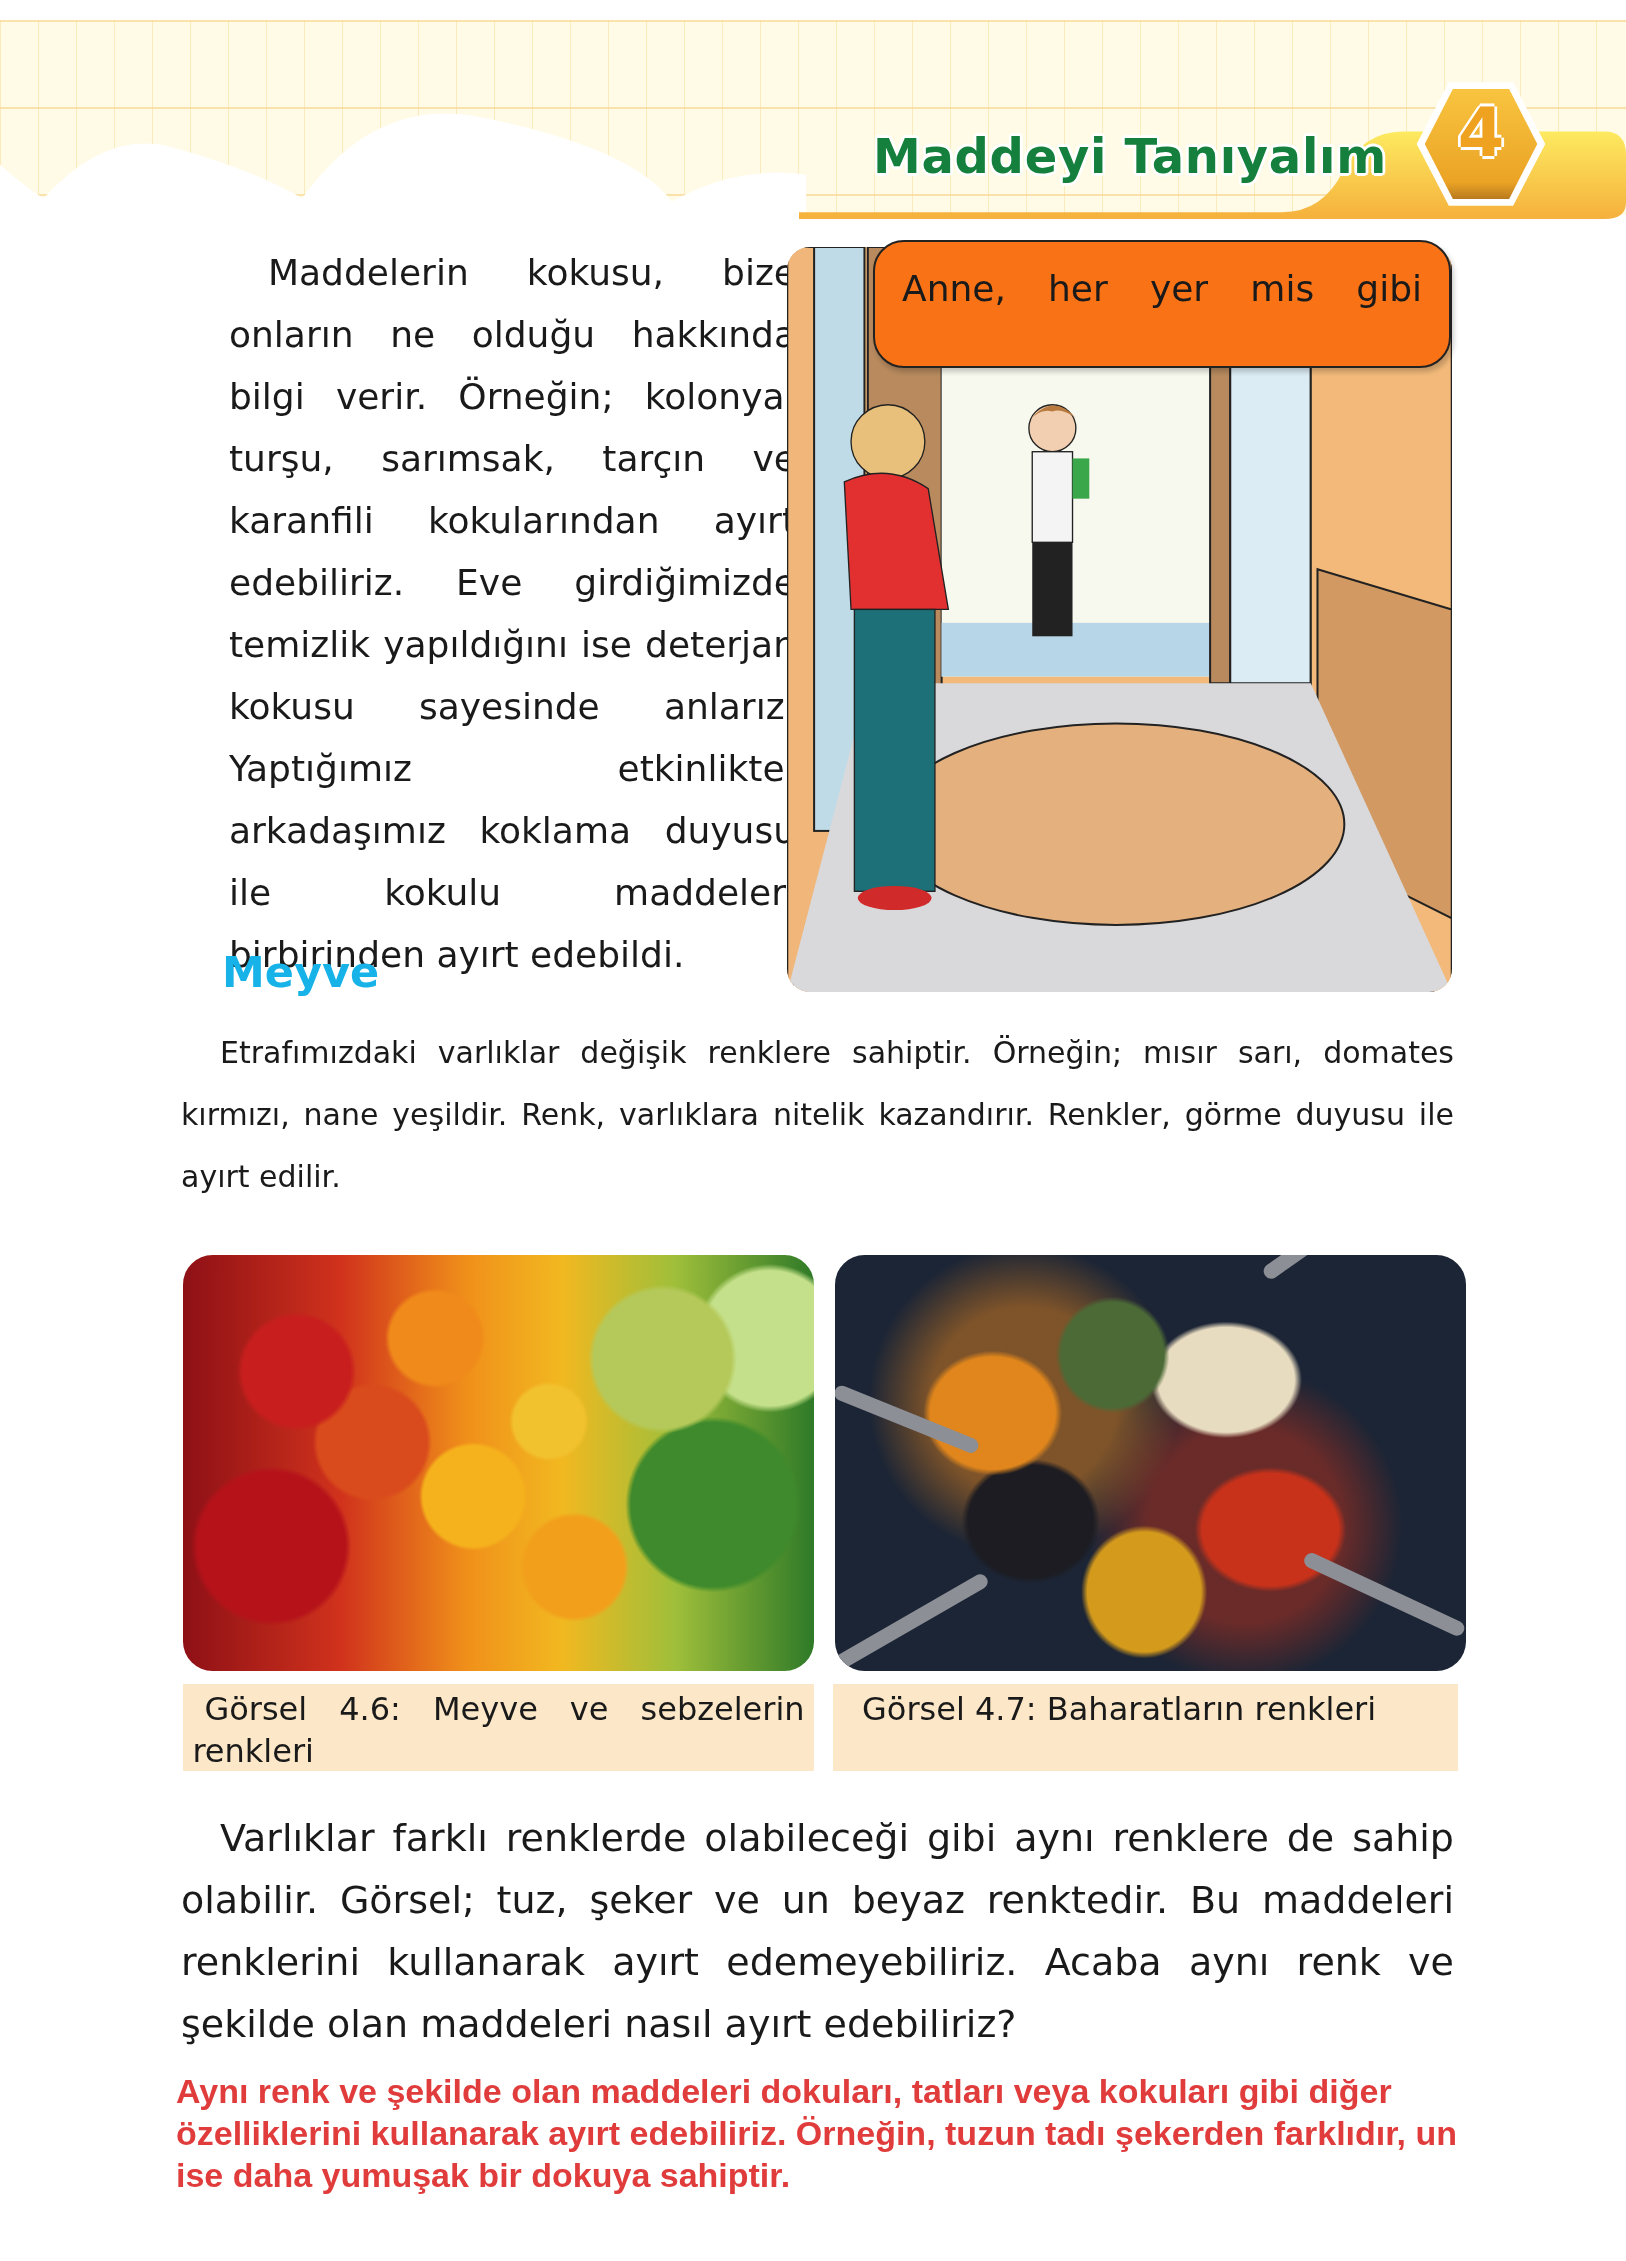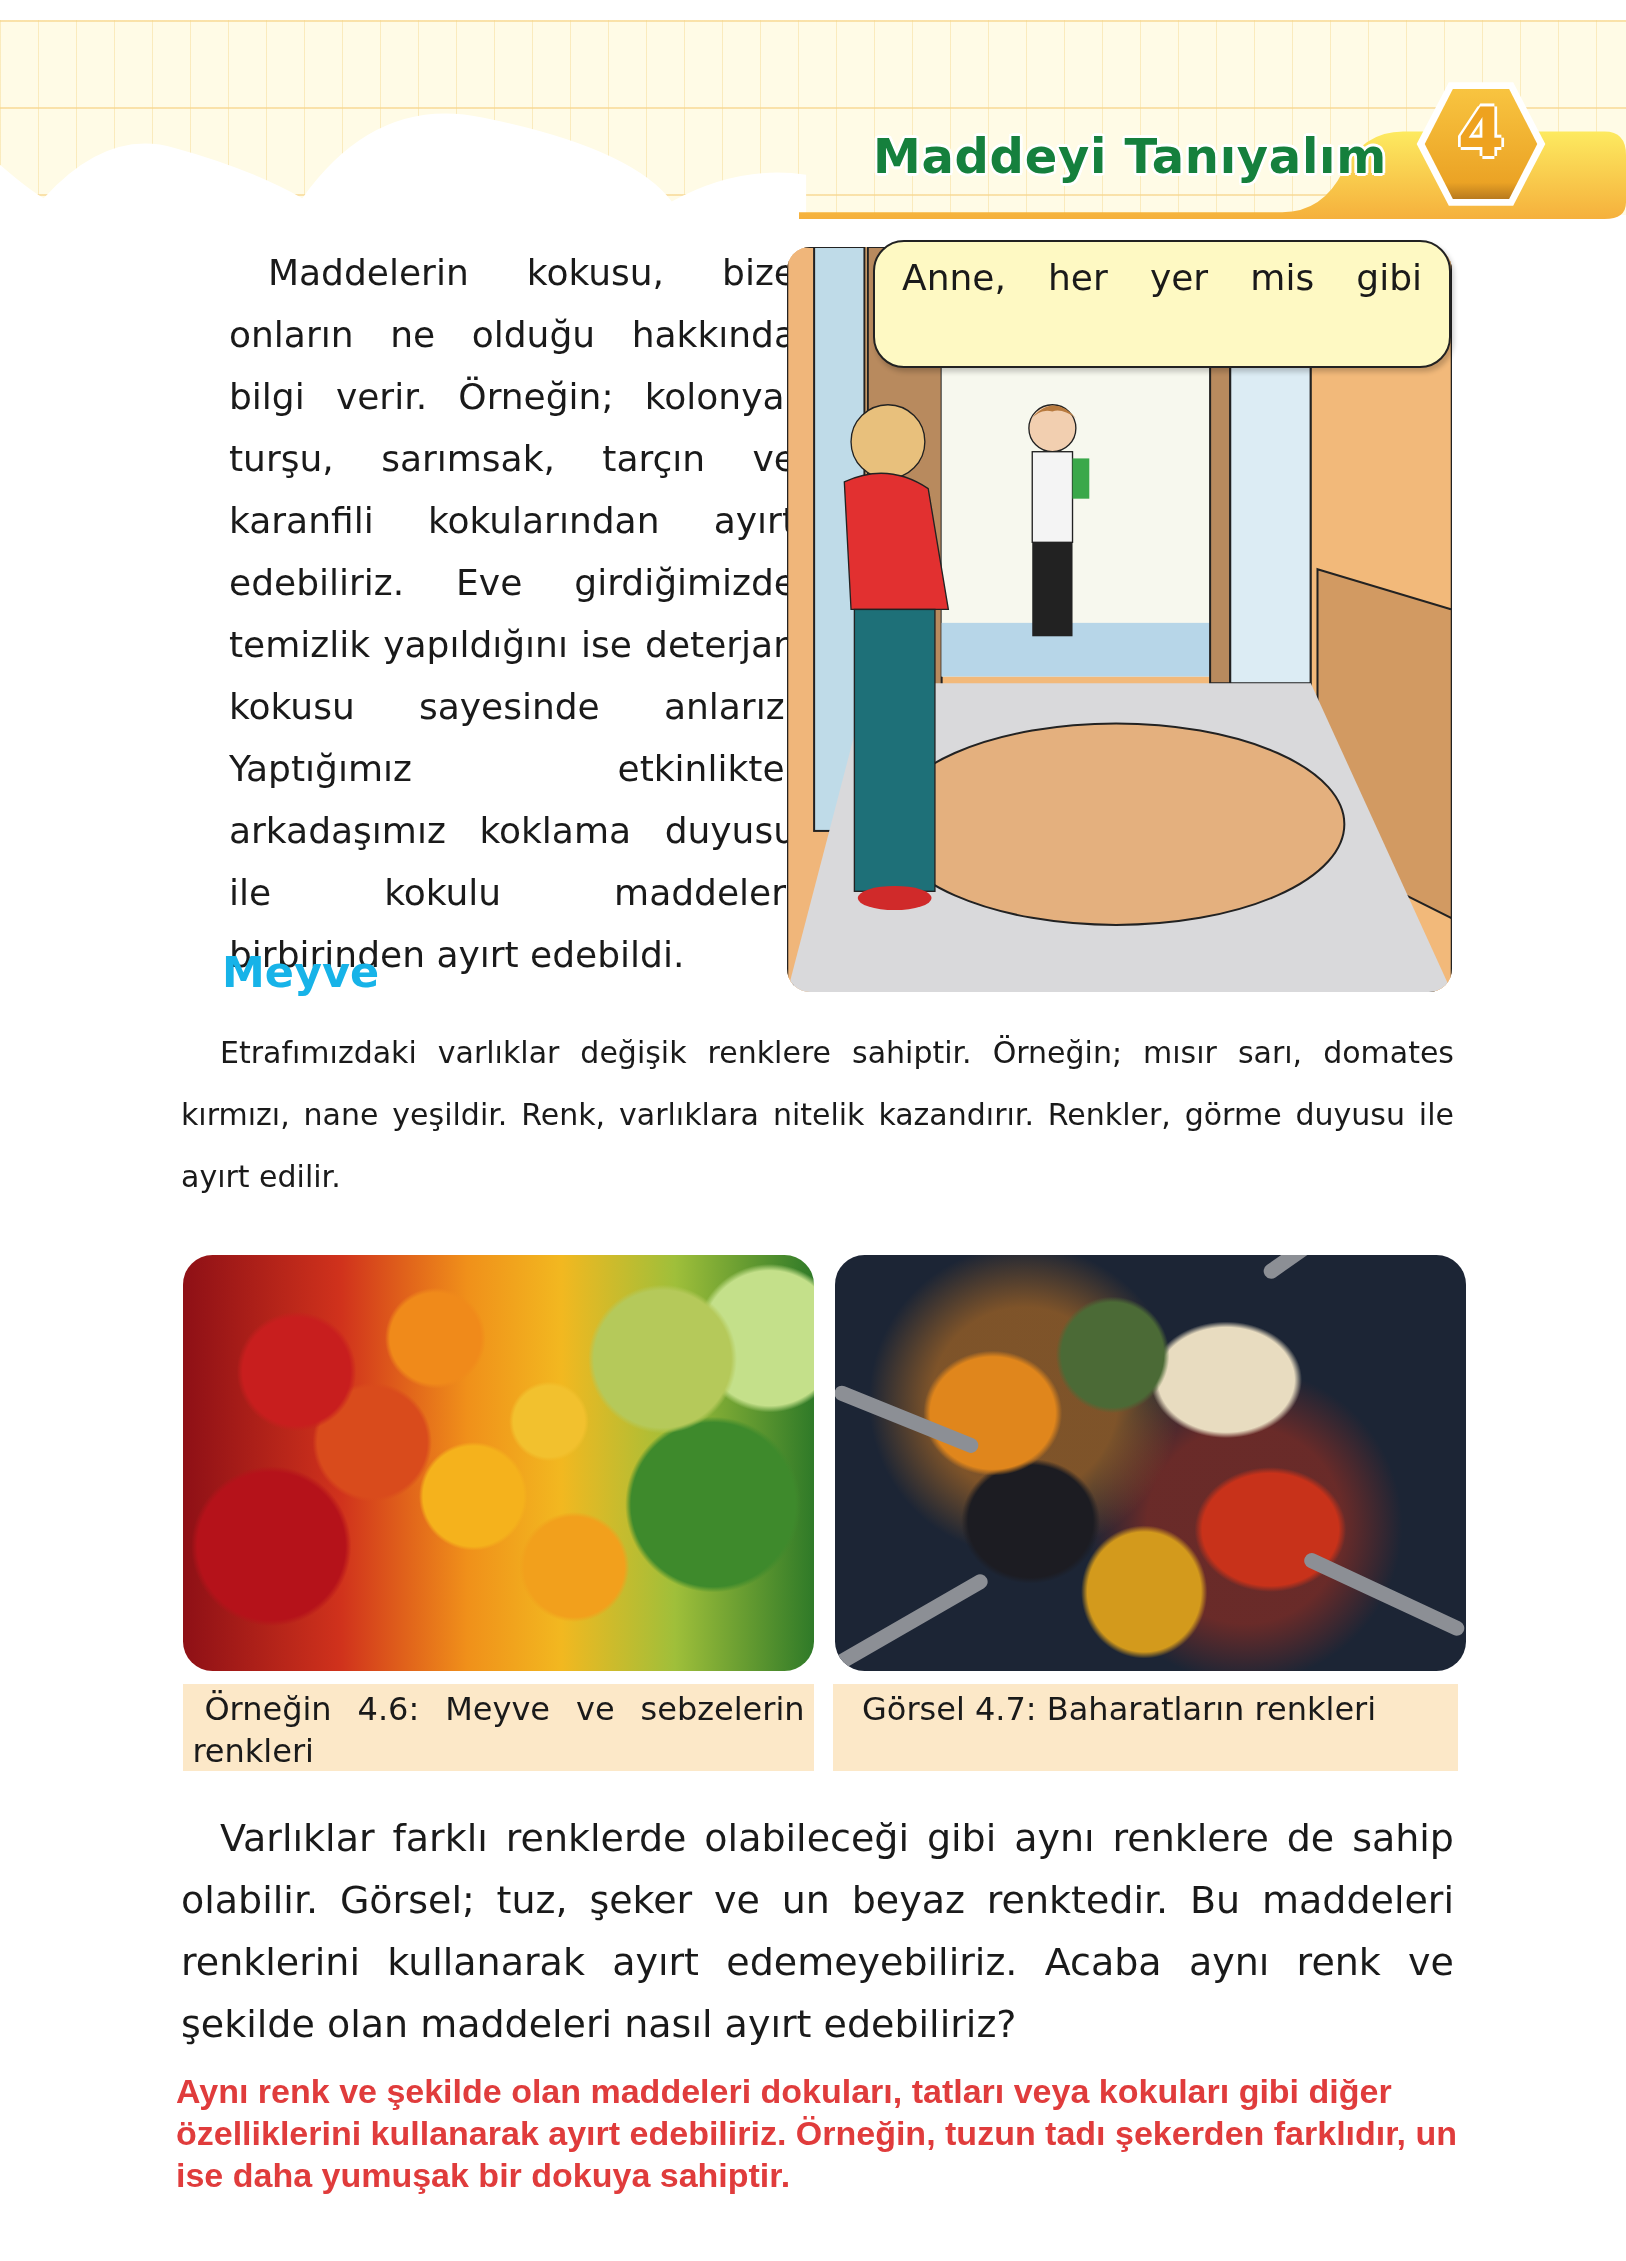--- a/index.html
+++ b/index.html
@@ -39,23 +39,23 @@
   }
   .body-text p { margin: 0; text-indent: 39px; }
 
   .para-smell { left: 181px; top: 242px; width: 567px; font-size: 36px; margin-left: 48px; }
   .illustration {
     position: absolute; left: 787px; top: 247px; width: 665px; height: 745px;
     border-radius: 23px; overflow: hidden; background: #d8d8da;
   }
   .speech {
     position: absolute; left: 873px; top: 240px; width: 578px; height: 128px;
-    background: #fef9c3; border: 2px solid #222; border-radius: 31px;
+    background: #f97316; border: 2px solid #222; border-radius: 31px;
     box-shadow: 2.7px 4px 5.4px rgba(0,0,0,0.2);
-    font-size: 36px; line-height: 62px; padding: 5px 27px; box-sizing: border-box;
+    font-size: 36px; line-height: 62px; padding: 16px 27px; box-sizing: border-box;
     text-align: justify; text-align-last: justify;
   }
   .speech-line { display: block; }
   .renk-heading {
     position: absolute; left: 222px; top: 947px; font-size: 43px; font-weight: bold;
     color: #17b3e8;
   }
   .para-color { left: 181px; top: 1022px; width: 1273px; font-size: 30px; }
 
   .photo {
@@ -173,21 +173,21 @@
 
 <div class="photo photo-veg"></div>
 <div class="photo photo-spice">
   <div class="spoon" style="left:0;top:128px;width:154px;transform:rotate(22deg);"></div>
   <div class="spoon" style="left:430px;top:13.4px;width:188px;transform:rotate(-35deg);"></div>
   <div class="spoon" style="left:470px;top:295px;width:175px;transform:rotate(25deg);"></div>
   <div class="spoon" style="left:0;top:403px;width:175px;transform:rotate(-30deg);"></div>
 </div>
 
 <div class="caption cap-1">
-  <span class="c1">Örneğin 4.6: Meyve ve sebzelerin</span>
+  <span class="c1">Görsel 4.6: Meyve ve sebzelerin</span>
   <span>renkleri</span>
 </div>
 <div class="caption cap-2">
   <span>Görsel 4.7: Baharatların renkleri</span>
 </div>
 
 <div class="body-text para-same">
   <p>Varlıklar farklı renklerde olabileceği gibi aynı renklere de sahip olabilir. Görsel; tuz, şeker ve un beyaz renktedir. Bu maddeleri renklerini kullanarak ayırt edemeyebiliriz. Acaba aynı renk ve şekilde olan maddeleri nasıl ayırt edebiliriz?</p>
 </div>
 

